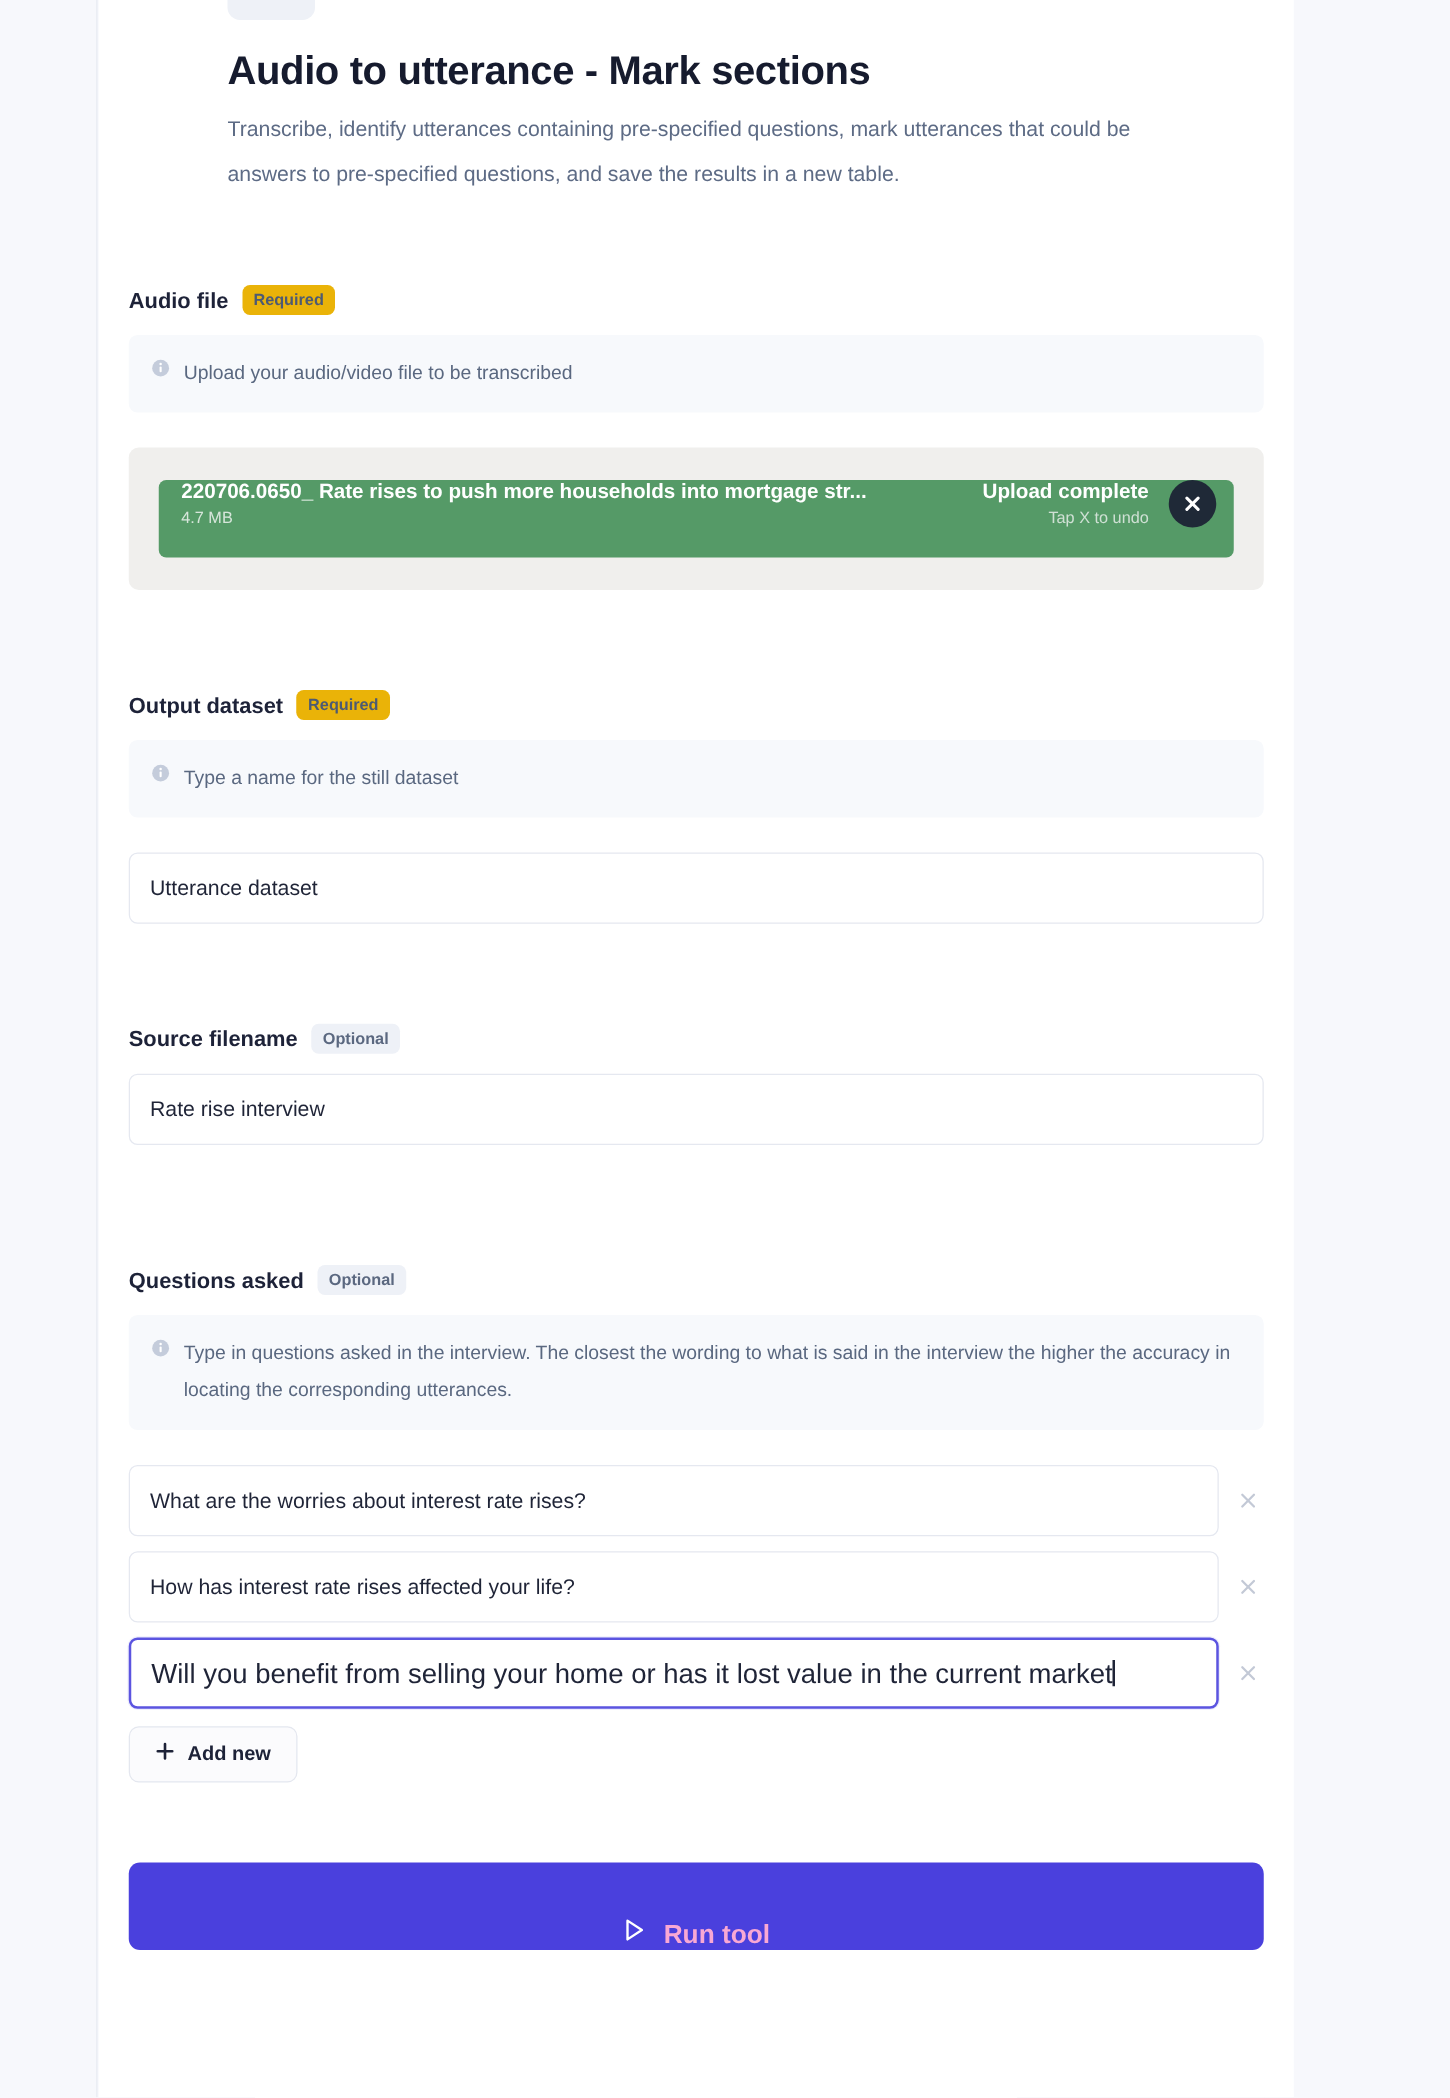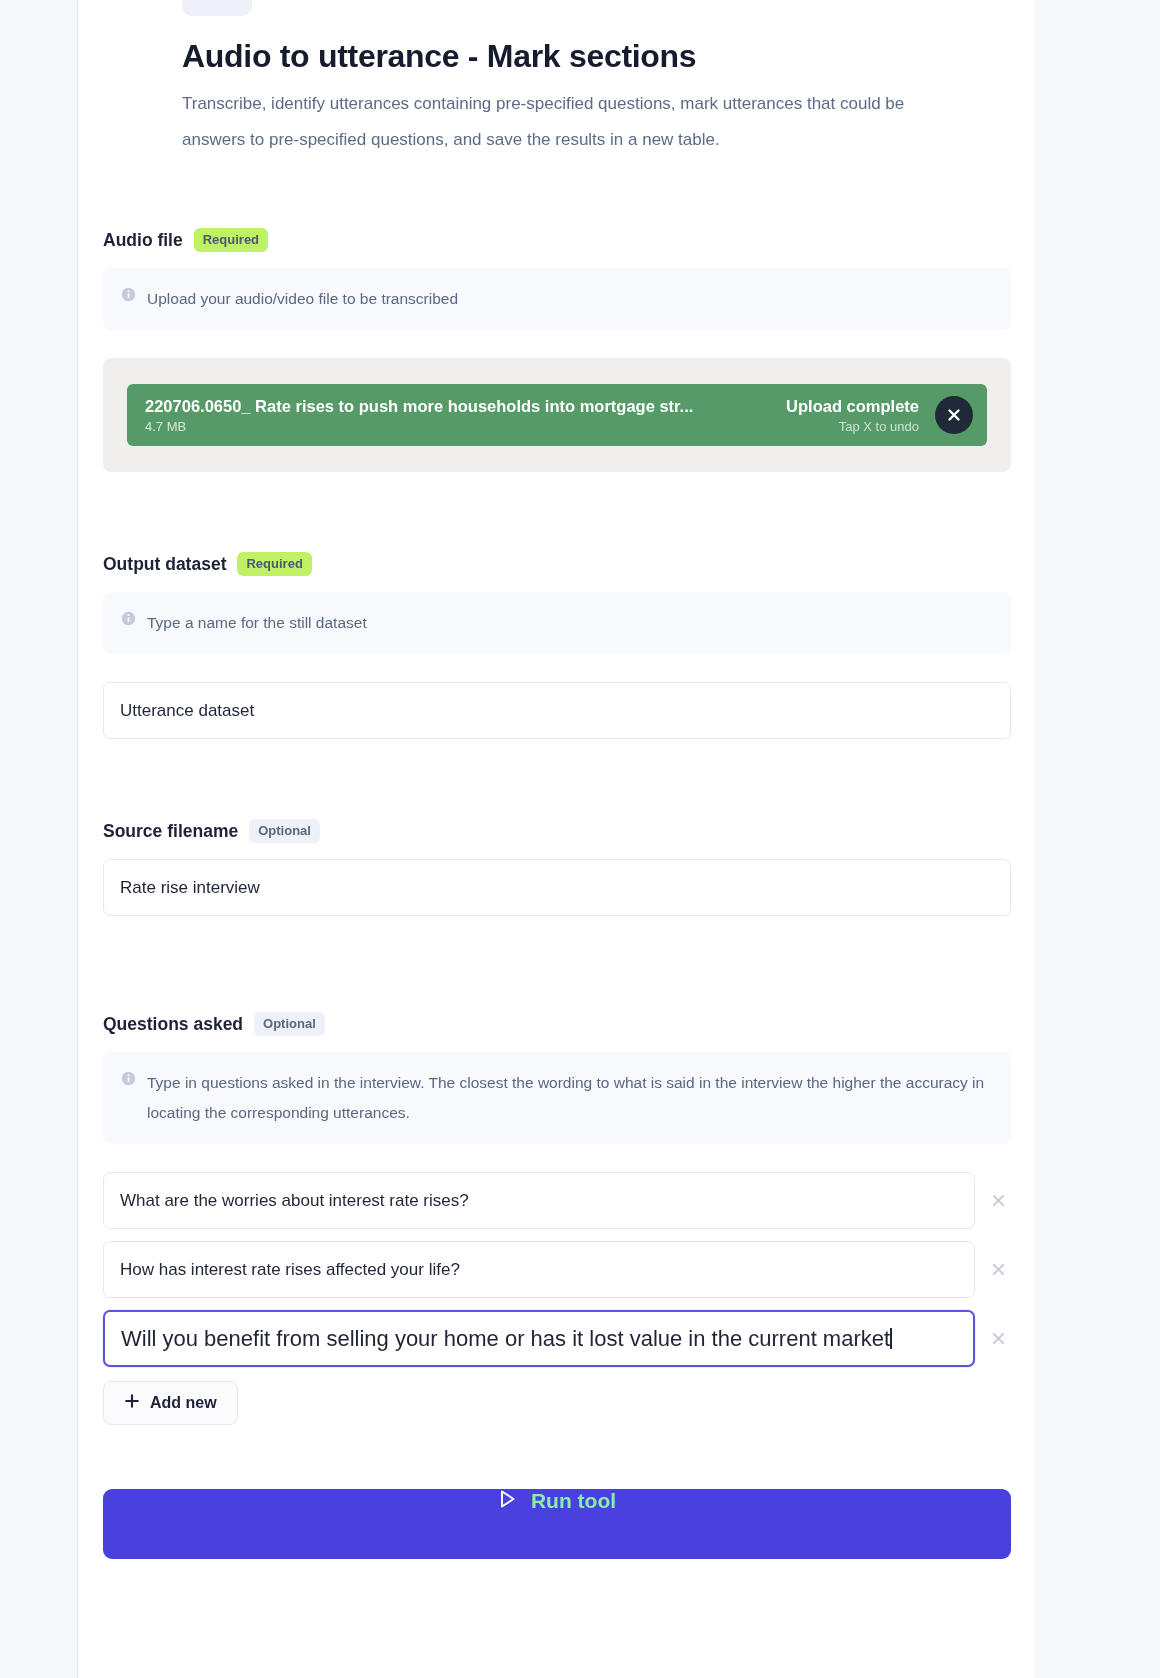--- a/index.html
+++ b/index.html
@@ -89,21 +89,21 @@
   }
   .field-label .lbl {
     font-size: 17.5px;
     font-weight: 700;
     color: #1d2238;
   }
   .badge {
     font-size: 13px;
     font-weight: 600;
     color: #4d5a73;
-    background: #bef264;
+    background: #eab308;
     border-radius: 6px;
     padding: 5px 9px 6px 9px;
     line-height: 1;
   }
   .badge.optional {
     background: #eef1f7;
     color: #5b6880;
   }
 
   
@@ -129,21 +129,21 @@
   .dropzone {
     background: #f0efed;
     border-radius: 8px;
     padding: 26px 24px;
   }
   .upload-row {
     background: #559a67;
     border-radius: 6px;
     height: 62px;
     display: flex;
-    align-items: center;
+    align-items: flex-start;
     padding: 0 14px 0 18px;
     position: relative;
   }
   .upload-left { flex: 1 1 auto; min-width: 0; }
   .upload-name {
     font-size: 16.5px;
     font-weight: 600;
     color: #ffffff;
     white-space: nowrap;
     overflow: hidden;
@@ -270,26 +270,26 @@
     font-family: "Liberation Sans", sans-serif;
   }
 
   
   .run-btn {
     width: 100%;
     height: 70px;
     background: #4a40dd;
     border: none;
     border-radius: 9px;
-    color: #86efac;
+    color: #f9a8d4;
     font-family: "Liberation Sans", sans-serif;
     font-size: 21px;
     font-weight: 700;
     display: flex;
-    align-items: flex-start;
+    align-items: flex-end;
     justify-content: center;
     gap: 14px;
     cursor: pointer;
   }
 
   .sp-28 { height: 28px; }
   .sp-16 { height: 16px; }
   .sp-44 { height: 44px; }
   .sp-52 { height: 52px; }
   .sp-12 { height: 12px; }

